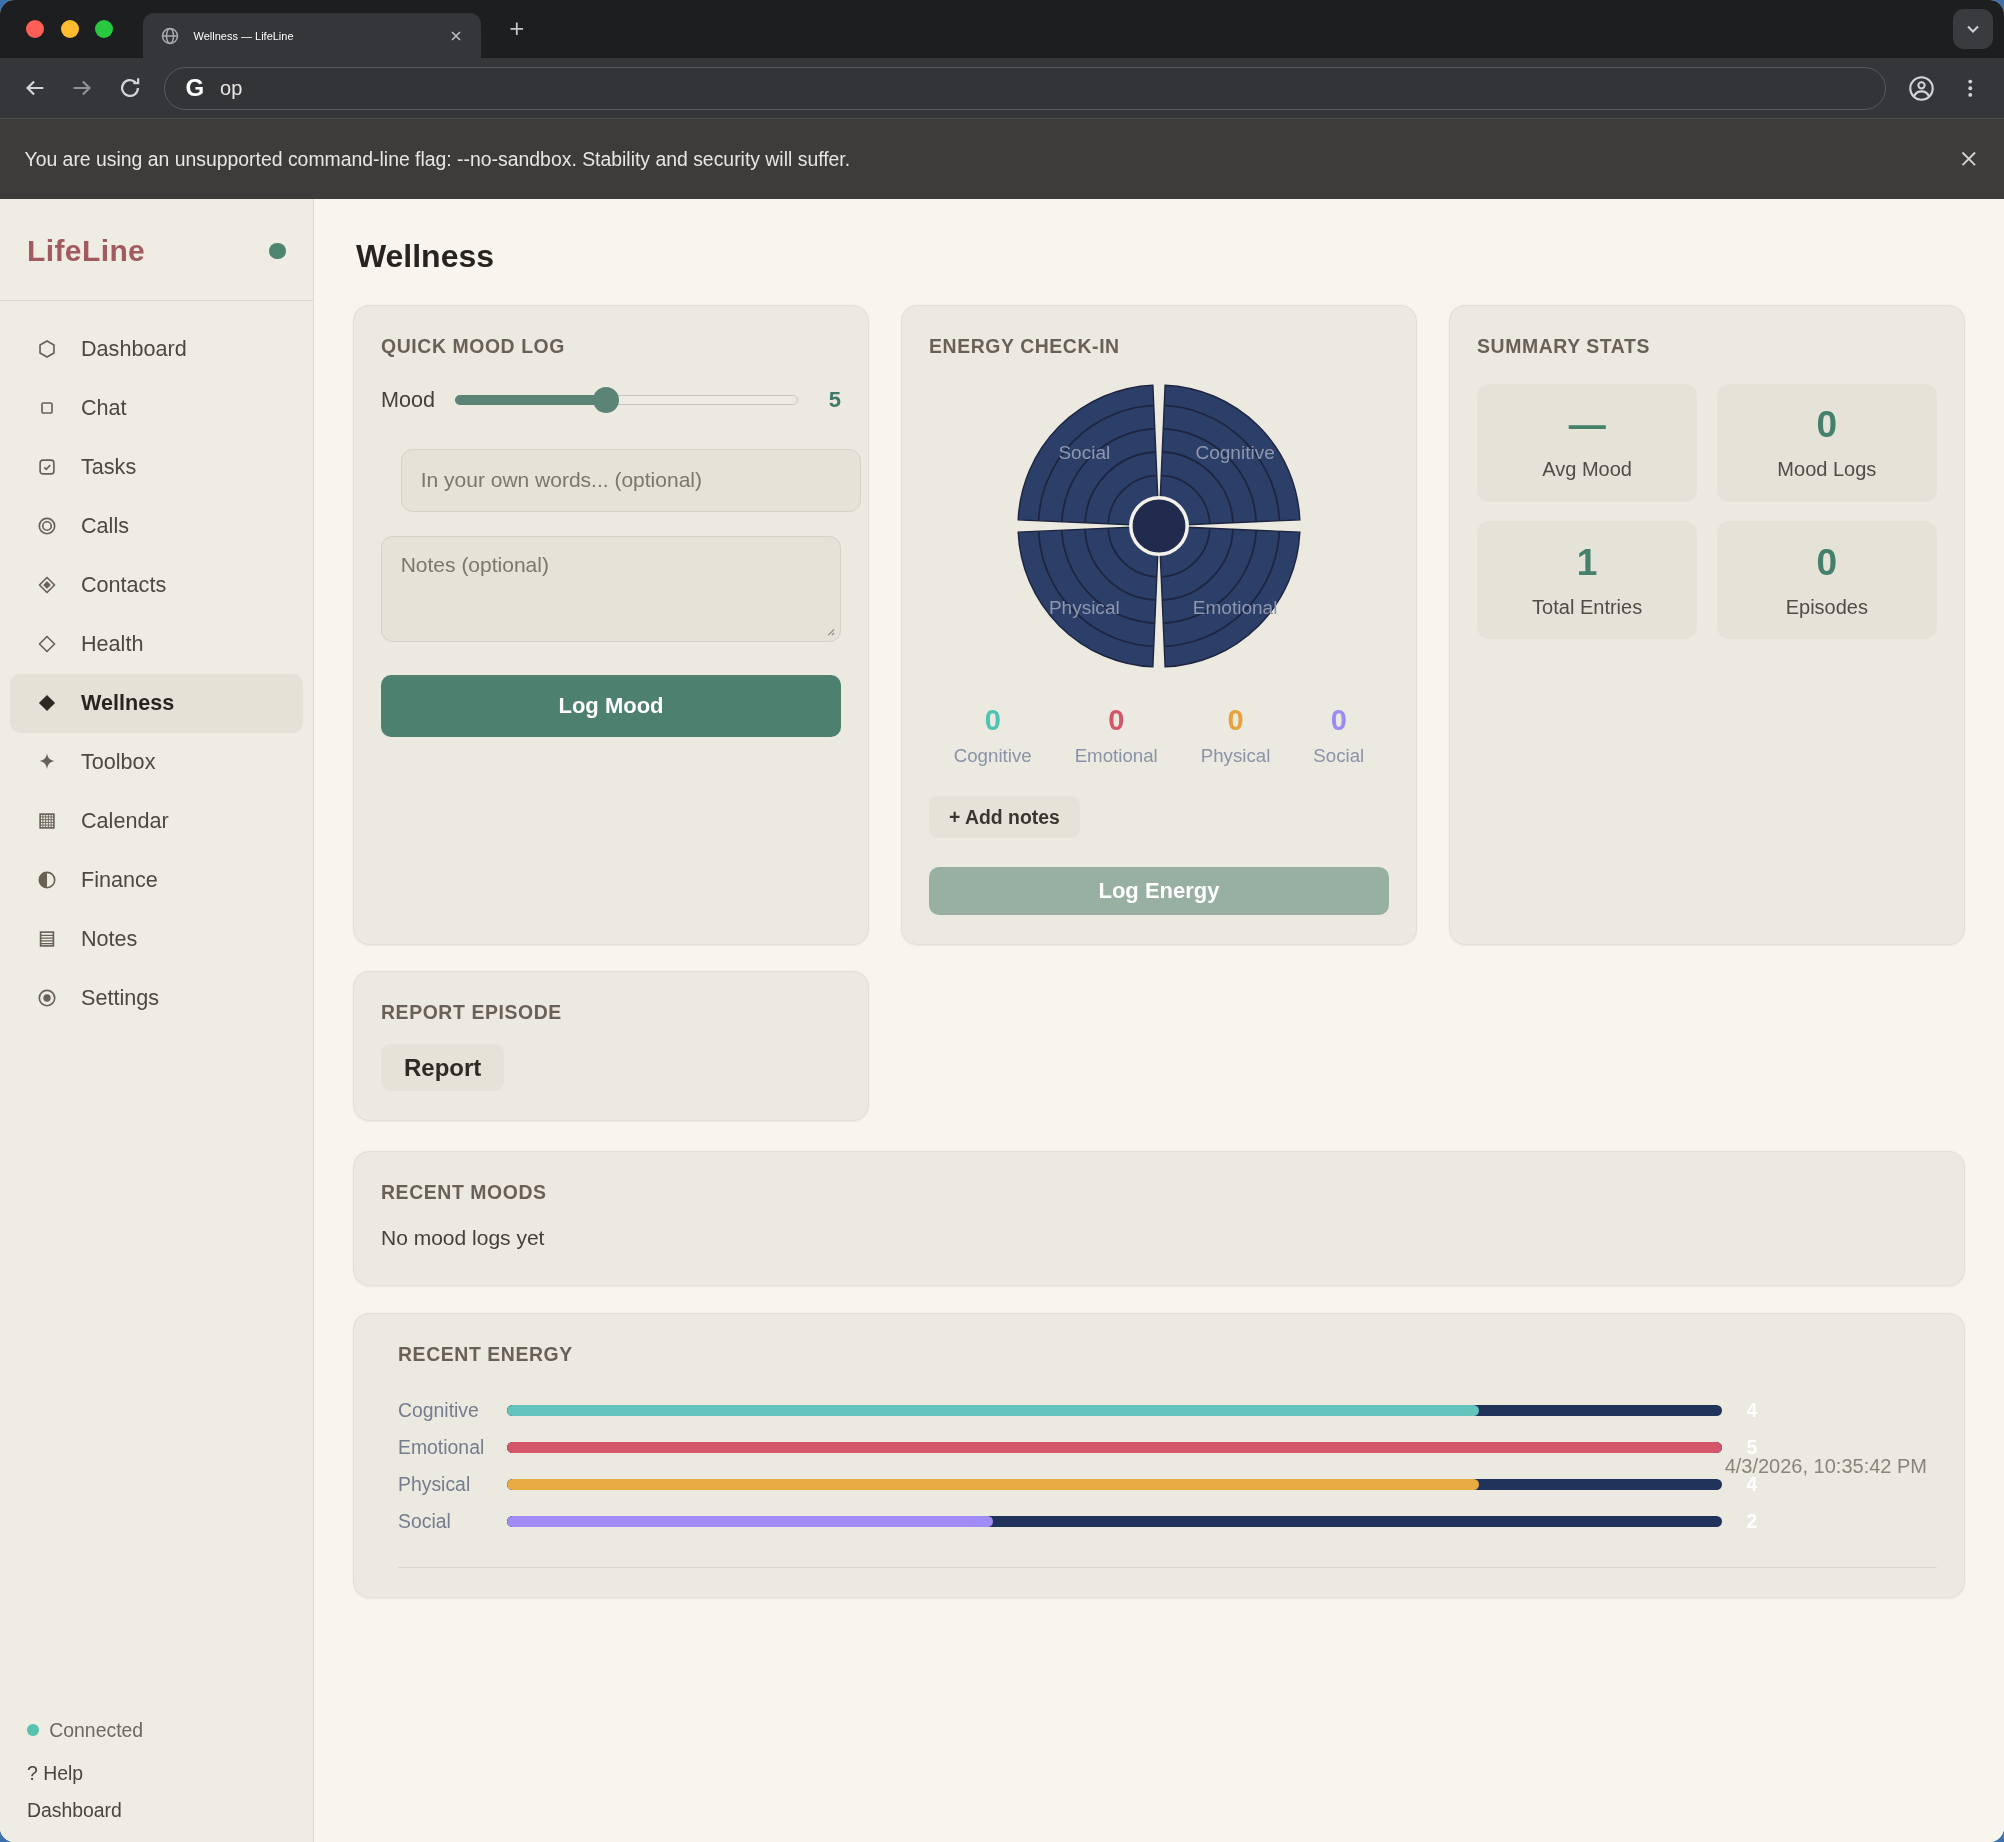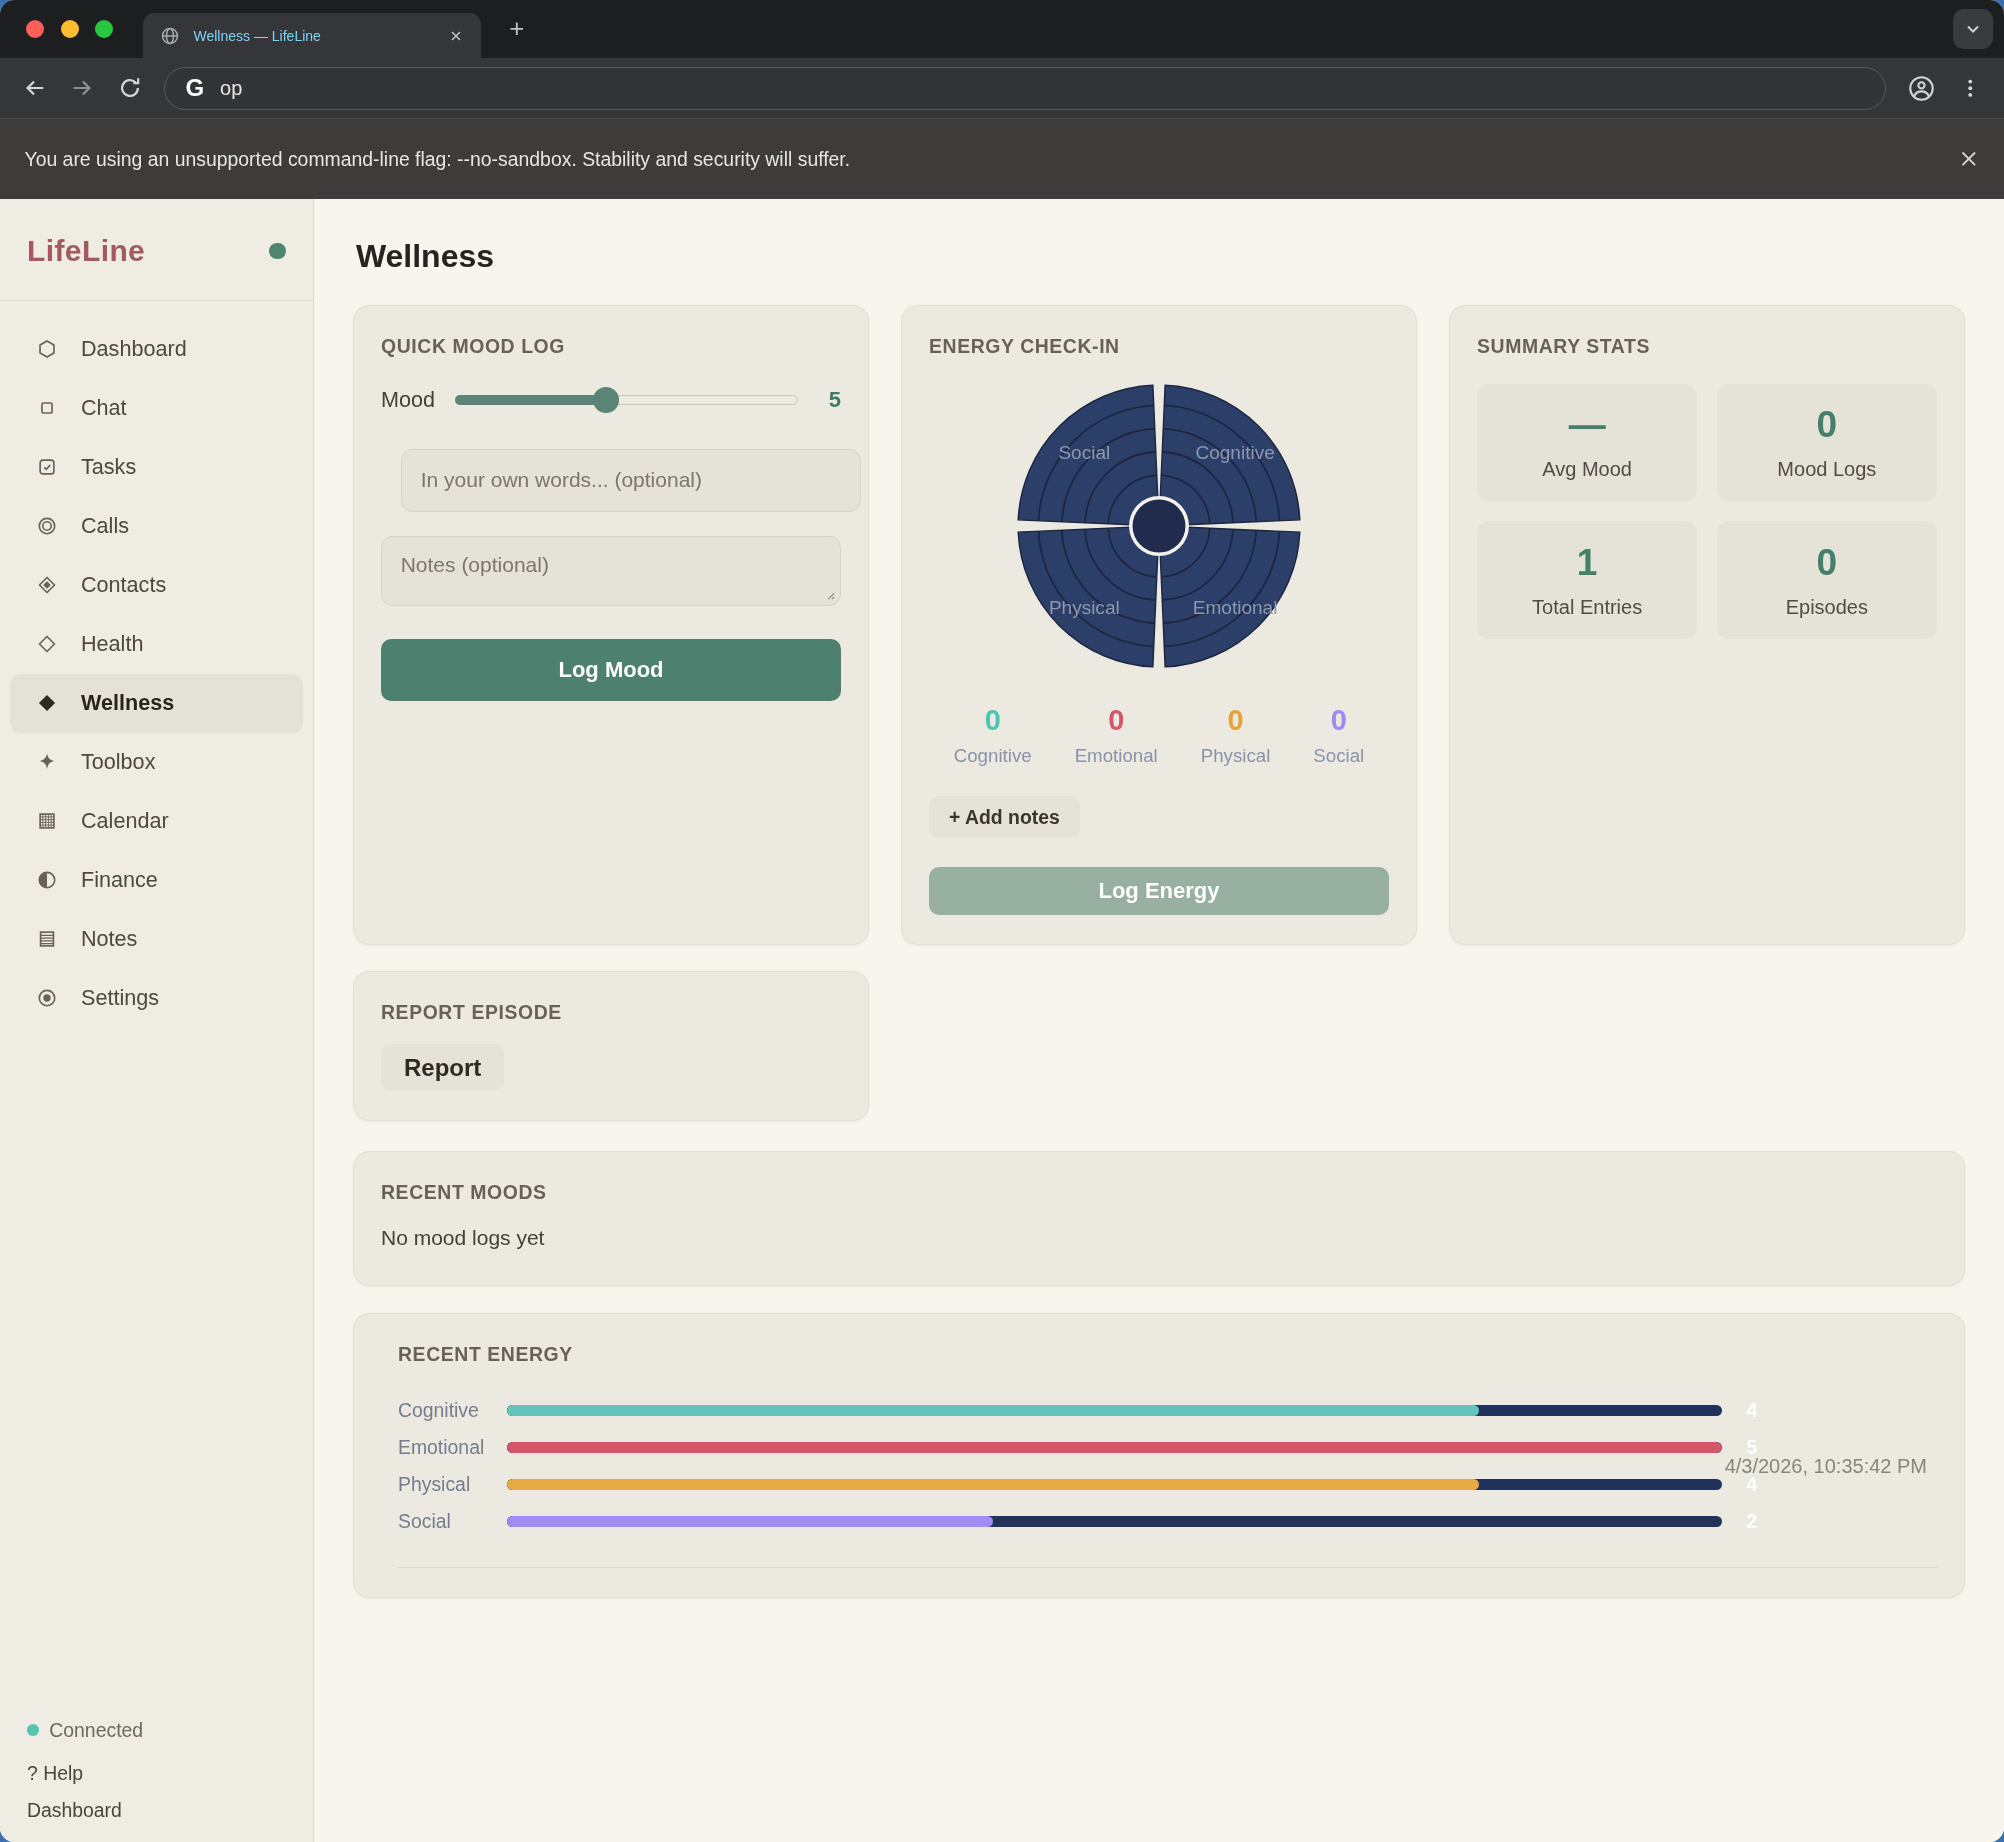--- a/index.html
+++ b/index.html
@@ -18,21 +18,21 @@
   }
   
   .tabstrip { height: 58px; background: #1d1e20; display: flex; align-items: flex-end; flex: none; }
   .lights { display: flex; gap: 16.6px; align-self: center; padding: 0 30px 0 26px; }
   .light { width: 18px; height: 18px; border-radius: 50%; }
   .tab {
     width: 338px; height: 45px; background: #35363a;
     border-radius: 11.5px 11.5px 0 0;
     display: flex; align-items: center; gap: 13px; padding: 0 17.3px;
   }
-  .tab-title { flex: 1; color: #7dd3fc; font-size: 14px; white-space: nowrap; overflow: hidden; text-overflow: ellipsis; }
+  .tab-title { flex: 1; color: #ffffff; font-size: 11px; white-space: nowrap; overflow: hidden; text-overflow: ellipsis; }
   .tab-close, .newtab-btn { color: #c3c5c8; display: grid; place-items: center; }
   .newtab-btn { align-self: center; margin-left: 24.5px; }
   .chevron-btn {
     margin-left: auto; align-self: flex-start; margin-top: 8.6px; margin-right: 11.5px;
     width: 40px; height: 40px; border-radius: 10.8px; background: #3a3b3f;
     display: grid; place-items: center;
   }
   .toolbar { height: 60px; background: #35363a; display: flex; align-items: center; gap: 21.6px; padding: 0 21.6px; flex: none; }
   .nav-btn { display: grid; place-items: center; }
   .addressbar {
@@ -97,21 +97,21 @@
   .slider-thumb { position: absolute; top: 0; width: 26px; height: 26px; border-radius: 50%; background: #5b8476; }
   .mood-value { font-size: 22px; font-weight: bold; color: #3f7a68; min-width: 23px; text-align: right; }
   .text-input {
     display: block; width: 100%; height: 63px; margin-top: 36px;
     background: #e5e2d8; border: 1.4px solid #d6d2c6; border-radius: 11.5px;
     padding: 0 18.7px; font-size: 21px; color: #3f3a33;
     font-family: "Liberation Sans", sans-serif; outline: none; margin-left: 20px;
   }
   .notes-wrap { position: relative; margin-top: 24.5px; }
   .notes-area {
-    display: block; width: 100%; height: 70px;
+    display: block; width: 100%; height: 106px;
     background: #e5e2d8; border: 1.4px solid #d6d2c6; border-radius: 11.5px;
     padding: 16px 18.7px; font-size: 21px; color: #3f3a33;
     font-family: "Liberation Sans", sans-serif; resize: none; outline: none;
   }
   .text-input::placeholder, .notes-area::placeholder { color: #7c766b; opacity: 1; }
   .resize-grip { position: absolute; right: 5.8px; bottom: 5.8px; }
   .btn { border: none; border-radius: 10px; font-family: "Liberation Sans", sans-serif; cursor: pointer; }
   .btn-logmood { width: 100%; height: 62px; margin-top: 33px; background: #4e8070; color: #fff; font-size: 22px; font-weight: bold; }
   
   .chart-wrap { display: flex; justify-content: center; margin-top: 16px; }

